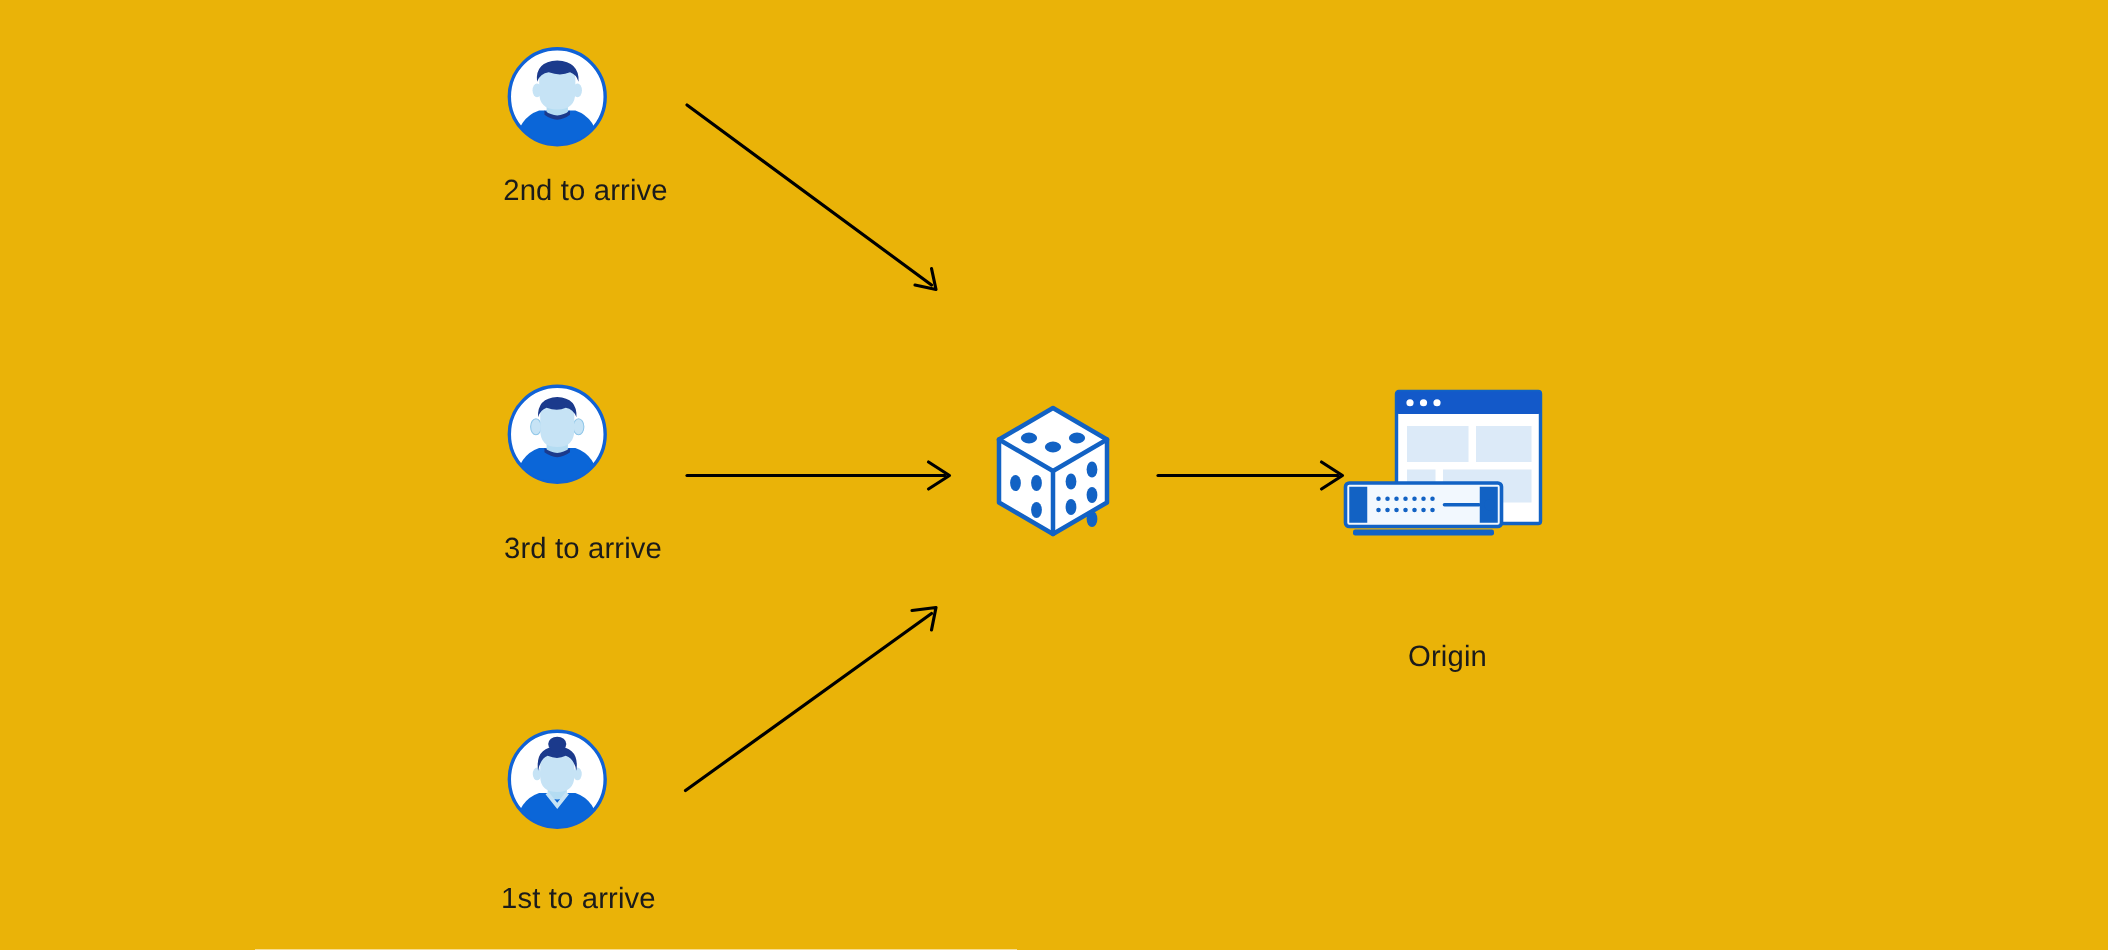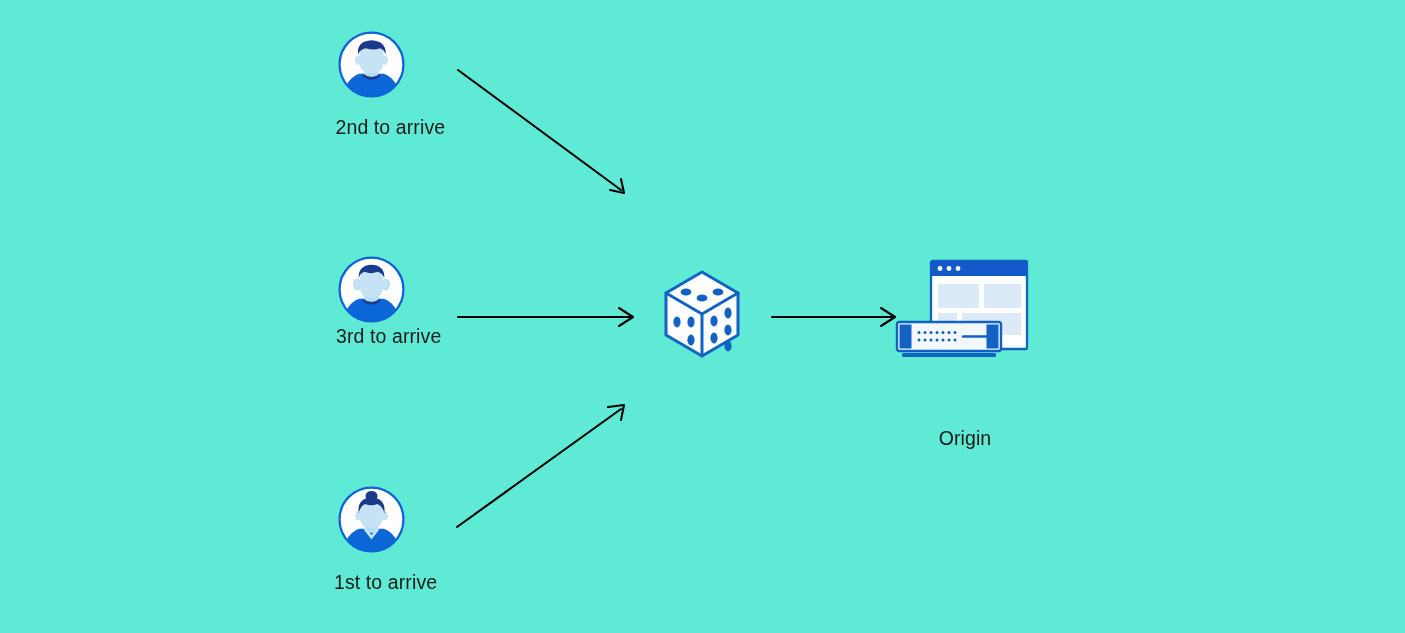--- a/index.html
+++ b/index.html
@@ -8,21 +8,21 @@
     background: #ffffff;
   }
   body {
     font-family: "Liberation Sans", sans-serif;
     -webkit-font-smoothing: antialiased;
   }
   #canvas {
     position: relative;
     width: 1405px;
     height: 633px;
-    background: #5eead4;
+    background: #eab308;
     overflow: hidden;
   }
   .node {
     position: absolute;
   }
   .icon-wrap {
     position: absolute;
   }
   .node-label {
     position: absolute;
@@ -117,21 +117,21 @@
           <path d="M38 63 Q50 72 62 63 L62 67 Q50 76 38 67 Z" fill="#1b3a8c"></path>
           <ellipse cx="30" cy="43" rx="5" ry="7.5" fill="#c6e3f5" stroke="#8fc6e8" stroke-width="1"></ellipse>
           <ellipse cx="70" cy="43" rx="5" ry="7.5" fill="#c6e3f5" stroke="#8fc6e8" stroke-width="1"></ellipse>
           <path d="M34 32 Q34 21 50 21 Q66 21 66 32 L66 46
                    Q66 62 50 62 Q34 62 34 46 Z" fill="#c6e3f5"></path>
           <path d="M32 34 Q31 16 50 15 Q69 16 68 34
                    Q65 26 58 25 Q50 29 40 25 Q34 27 32 34 Z" fill="#1b3a8c"></path>
         </g>
       </svg>
     </div>
-    <div class="node-label" style="left:336px; top:325px; width:71px;">3rd to arrive</div>
+    <div class="node-label" style="left:336px; top:355px; width:71px;">3rd to arrive</div>
   </div>
 
   <div class="node">
     <div class="icon-wrap" style="left:336px; top:484px;">
       <svg width="71" height="71" viewBox="0 0 100 100">
         <defs>
           <clipPath id="clipC">
               <circle cx="50" cy="50" r="45"></circle>
             </clipPath>
         </defs>
@@ -149,21 +149,21 @@
 
           <path d="M34 34 Q34 23 50 23 Q66 23 66 34 L66 47
                    Q66 62 50 62 Q34 62 34 47 Z" fill="#c6e3f5"></path>
 
           <path d="M32 42 Q29 20 50 19 Q71 20 68 42
                    Q66 31 58 28 Q50 32 41 28 Q34 31 32 42 Z" fill="#1b3a8c"></path>
           <ellipse cx="50" cy="17" rx="8.5" ry="7" fill="#1b3a8c"></ellipse>
         </g>
       </svg>
     </div>
-    <div class="node-label" style="left:334px; top:571px; width:71px;">1st to arrive</div>
+    <div class="node-label" style="left:334px; top:588px; width:71px;">1st to arrive</div>
   </div>
 
   <div class="node">
     <div class="icon-wrap" style="left:660px; top:268px;">
       <svg width="84" height="92" viewBox="0 0 84 92">
         <g fill="none" stroke="#1262c4" stroke-width="3" stroke-linejoin="round" stroke-linecap="round">
 
           <polygon points="42,4 78,25 78,67 42,88 6,67 6,25" fill="#ffffff"></polygon>
           <polyline points="6,25 42,46 78,25"></polyline>
           <line x1="42" y1="46" x2="42" y2="88"></line>

